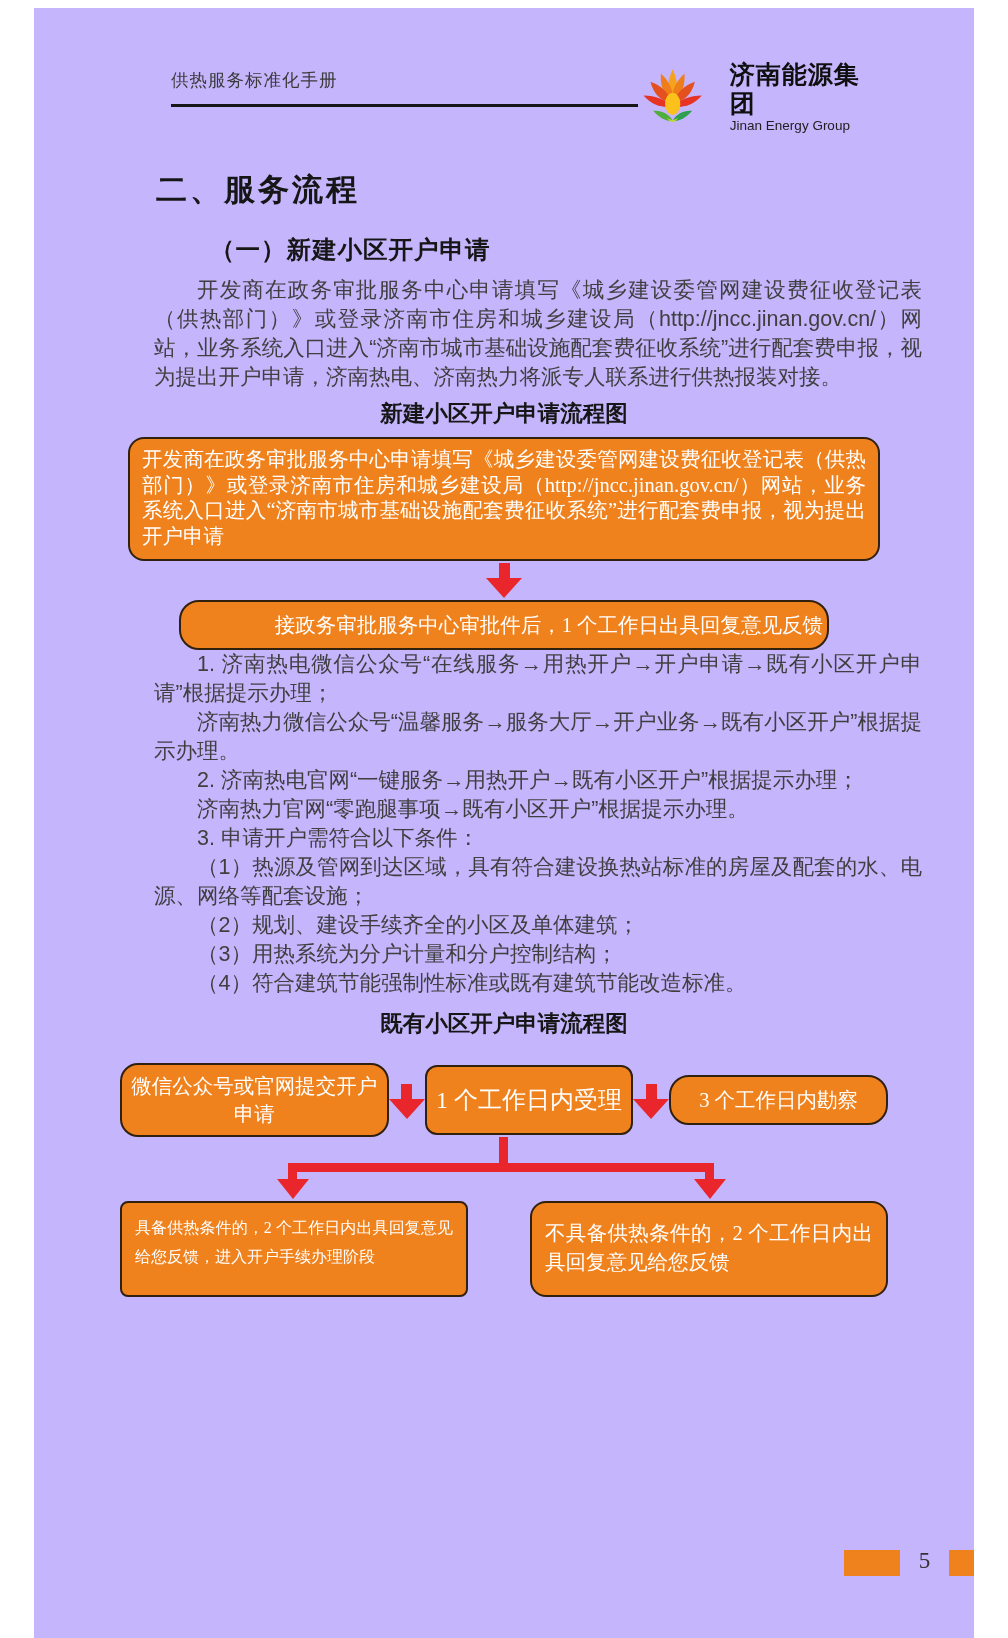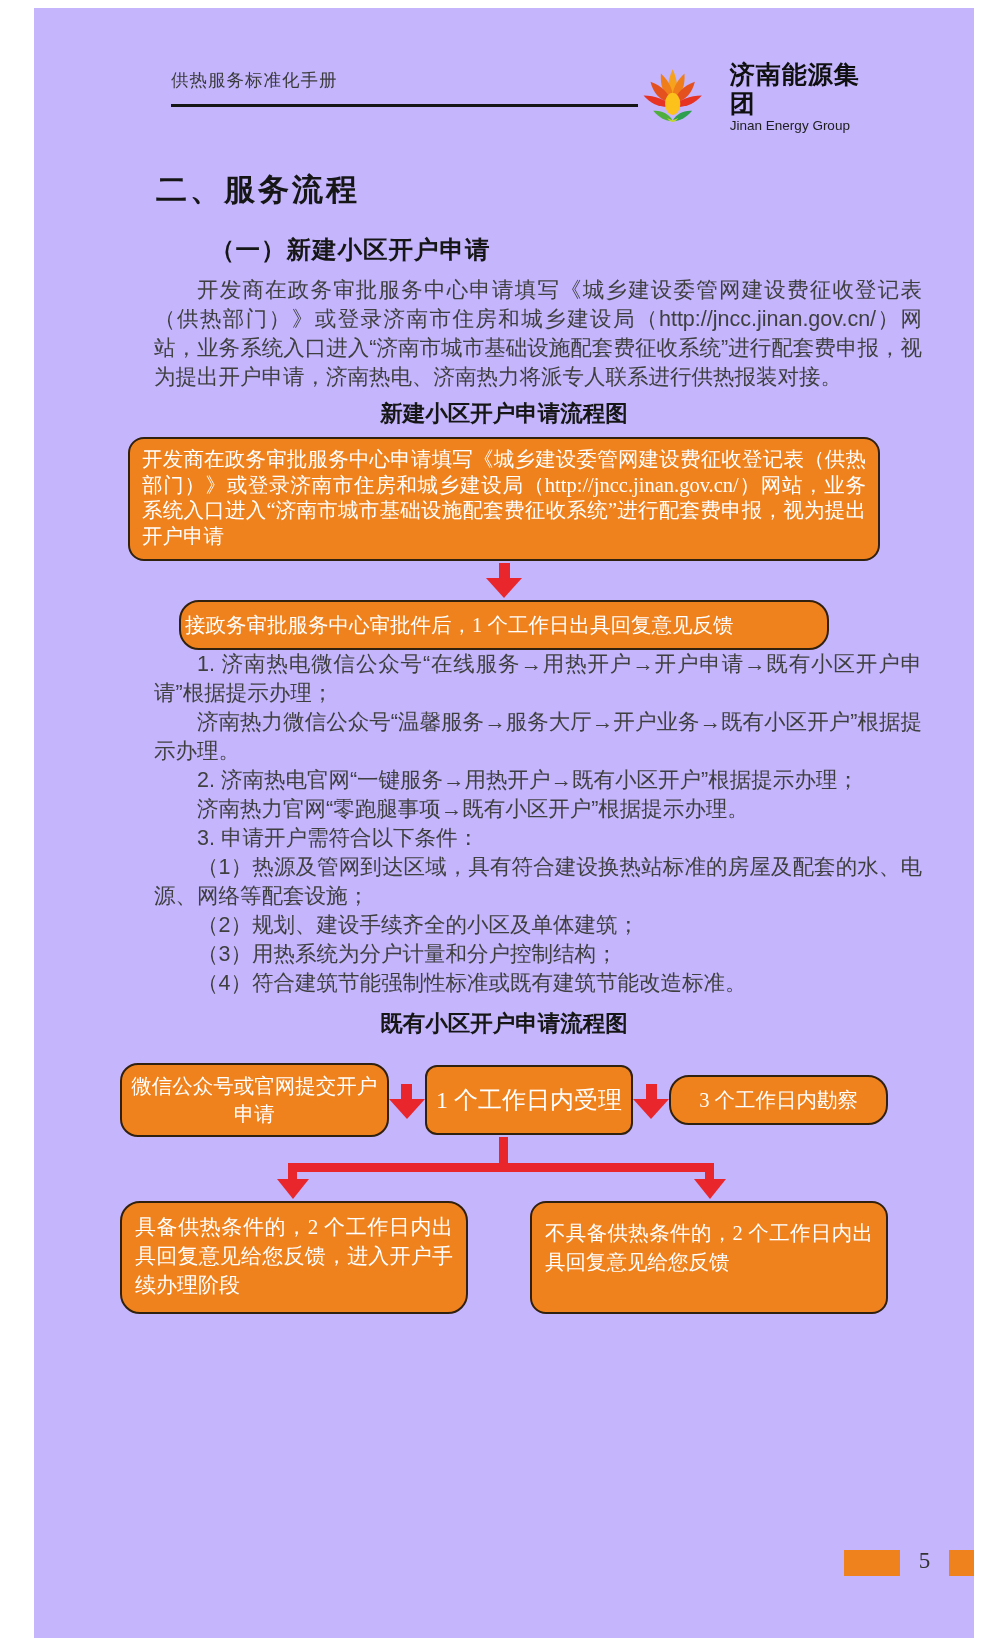--- a/index.html
+++ b/index.html
@@ -29,21 +29,21 @@
   .flow-title { margin:6px 0 0; text-align:center; font-size:22.5px; font-weight:bold; color:#161616; }
   
   .obox {
     background:var(--orange,#F0821E); color:#ffffff;
     border:2px solid var(--box-border,#30200E);
     font-family:"Liberation Serif", serif;
   }
   .fc1-box1 { margin:8px auto 0; width:724px; border-radius:16px;
     padding:8px 12px 10px; font-size:20.5px; line-height:25.5px; text-align:justify; }
   .fc1-box2 { margin:2px auto 0; width:638px; border-radius:20px;
-    padding:9px 4px; font-size:20.5px; text-align:left; }
+    padding:9px 4px; font-size:20.5px; text-align:right; }
   .arrow-down { width:36px; margin:2px auto 0; }
   .arrow-down .stem { width:11px; height:15px; margin:0 auto; background:var(--arrow-red,#E8262B); }
   .arrow-down .head { width:0; height:0; margin:0 auto;
     border-left:18px solid transparent; border-right:18px solid transparent;
     border-top:20px solid var(--arrow-red,#E8262B); }
   
   .fc2 { margin:24px auto 0; width:768px; }
   .fc2-col { display:flex; flex-direction:row; align-items:center; }
   .fc2-a { width:388px; border-radius:18px; padding:7px 0; font-size:20.5px; text-align:center; }
   .fc2-b { width:300px; border-radius:12px; padding:17px 0; font-size:24px; text-align:center; }
@@ -53,22 +53,22 @@
   .branch .stem-c { left:379px; top:0; width:9px; height:28px; }
   .branch .hbar   { left:168px; top:26px; width:426px; height:9px; }
   .branch .stem-l { left:168px; top:26px; width:9px; height:18px; }
   .branch .stem-r { left:585px; top:26px; width:9px; height:18px; }
   .branch .head-l, .branch .head-r { background:none; width:0; height:0; top:42px;
     border-left:16px solid transparent; border-right:16px solid transparent;
     border-top:20px solid var(--arrow-red,#E8262B); }
   .branch .head-l { left:157px; }
   .branch .head-r { left:574px; }
   .fc2-bottom { display:flex; justify-content:space-between; width:768px; }
-  .fc2-left  { width:318px; border-radius:20px; padding:10px 13px 12px;
-    font-size:21px; line-height:29px; text-align:justify; }
+  .fc2-left  { width:318px; border-radius:8px; padding:10px 13px 12px;
+    font-size:16px; line-height:29px; text-align:justify; }
   .fc2-right { width:328px; border-radius:16px; padding:16px 13px 18px;
     font-size:20.5px; line-height:29px; text-align:justify; }
   
   .footer-block1 { position:absolute; left:810px; top:1542px; width:56px; height:26px;
     background:var(--orange,#F0821E); }
   .footer-num { position:absolute; left:866px; top:1540px; width:49px; height:28px;
     text-align:center; font-family:"Liberation Serif", serif; font-size:23px; color:#333; }
   .footer-block2 { position:absolute; left:915px; top:1542px; width:93px; height:26px;
     background:var(--orange,#F0821E); }
 </style>

